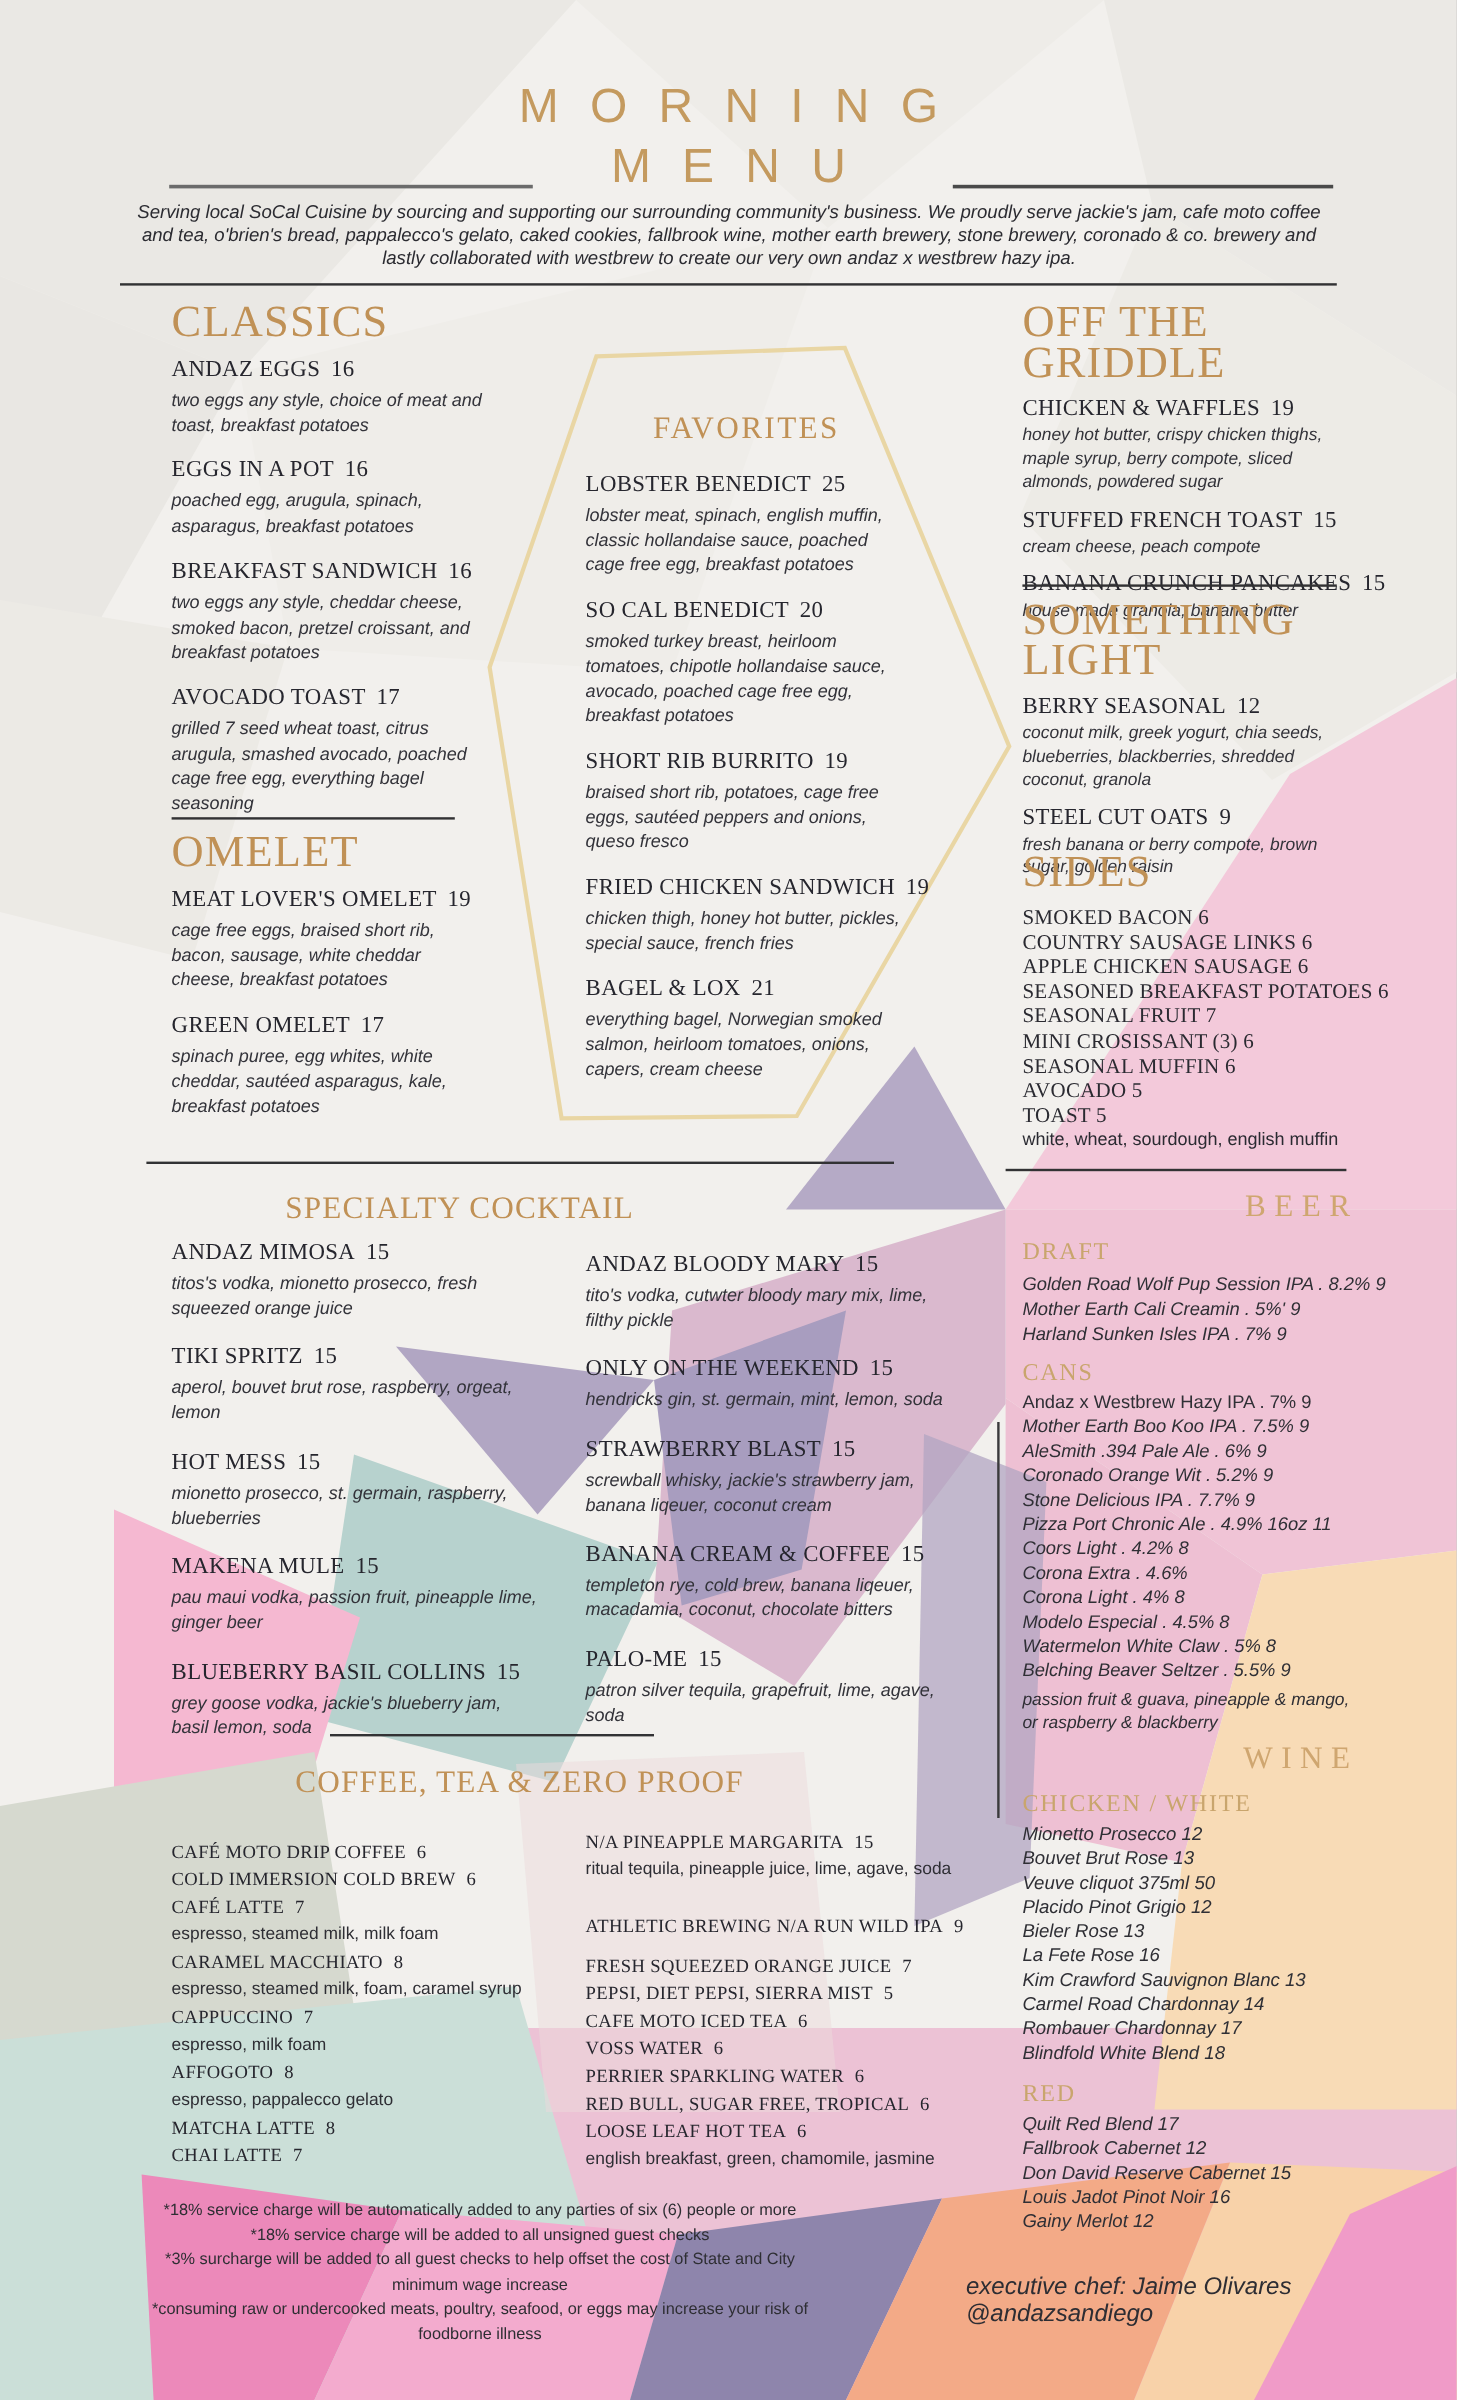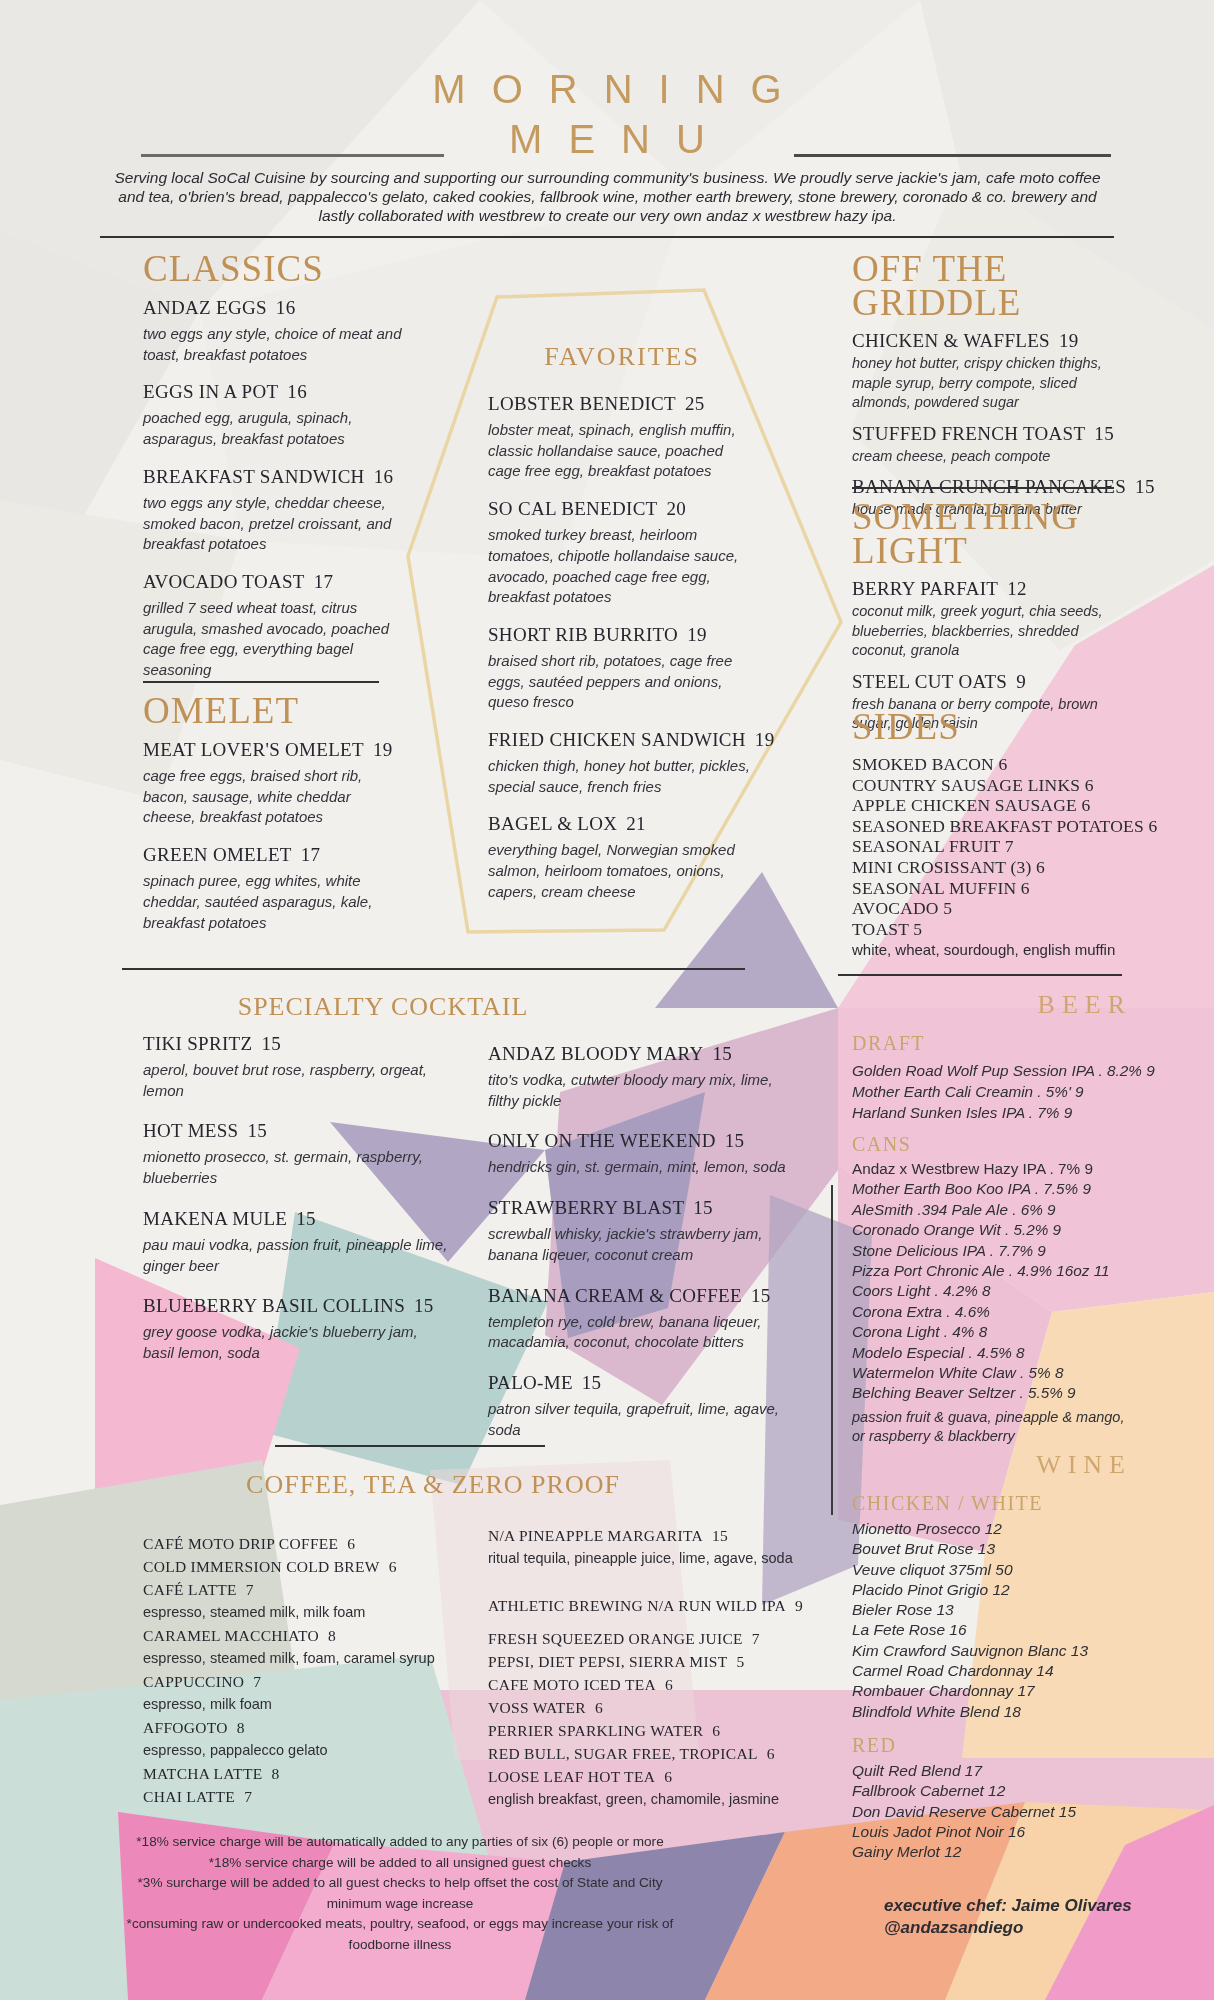--- a/index.html
+++ b/index.html
@@ -46,21 +46,21 @@
   #favorites{left:488px;top:392px;width:268px;}
   #griddle{left:852px;top:252px;width:278px;}
   #light{left:852px;top:500px;width:278px;}
   #sides{left:852px;top:710px;width:278px;}
   #cocktail1{left:143px;top:1032px;width:310px;}
   #cocktail2{left:488px;top:1042px;width:300px;}
   #beer{left:852px;top:990px;width:280px;}
   #coffee1{left:143px;top:1532px;width:320px;}
   #coffee2{left:488px;top:1524px;width:330px;}
   #wine{left:852px;top:1450px;width:280px;}
-  #chef{left:884px;top:1895px;width:280px;font-style:italic;font-size:17px;line-height:22px;color:#2d2d33;font-weight:bold;}
+  #chef{left:805px;top:1895px;width:280px;font-style:italic;font-size:20px;line-height:22px;color:#2d2d33;}
   #footer{left:110px;top:1832px;width:580px;text-align:center;font-size:13.6px;
     line-height:20.6px;color:#2e2e33;}
 
   
   .mi{margin-bottom:15px;}
   .mi-h{font-family:"Liberation Serif",serif;font-size:19px;line-height:24px;
     letter-spacing:0.3px;color:#26262e;margin-bottom:4px;white-space:nowrap;}
   .mi-p{margin-left:9px;}
   .mi-d{font-style:italic;font-size:15px;line-height:20.7px;color:#33333a;}
 
@@ -224,21 +224,21 @@
   </div>
       </div>
   </section>
 
   <div id="div-light" class="hdiv"></div>
 
   <section id="light" class="sec">
     <h2 class="gh">SOMETHING LIGHT</h2>
     <div>
         <div class="mi">
-    <div class="mi-h"><span class="mi-n">BERRY PARFAIT</span><span class="mi-p">12</span></div>
+    <div class="mi-h"><span class="mi-n">BERRY SEASONAL</span><span class="mi-p">12</span></div>
     <div class="mi-d">coconut milk, greek yogurt, chia seeds, blueberries, blackberries, shredded coconut, granola</div>
   </div>
         <div class="mi">
     <div class="mi-h"><span class="mi-n">STEEL CUT OATS</span><span class="mi-p">9</span></div>
     <div class="mi-d">fresh banana or berry compote, brown sugar, golden raisin</div>
   </div>
       </div>
   </section>
 
   <section id="sides" class="sec">
@@ -257,20 +257,24 @@
     <div class="sides-note">white, wheat, sourdough, english muffin</div>
   </section>
 
   <div id="div-cock" class="hdiv"></div>
   <div id="div-beer" class="hdiv"></div>
 
   <div id="cock-title" class="band-title">SPECIALTY COCKTAIL</div>
 
   <section id="cocktail1" class="sec">
     <div>
+        <div class="mi">
+    <div class="mi-h"><span class="mi-n">ANDAZ MIMOSA</span><span class="mi-p">15</span></div>
+    <div class="mi-d">titos's vodka, mionetto prosecco, fresh squeezed orange juice</div>
+  </div>
         <div class="mi">
     <div class="mi-h"><span class="mi-n">TIKI SPRITZ</span><span class="mi-p">15</span></div>
     <div class="mi-d">aperol, bouvet brut rose, raspberry, orgeat, lemon</div>
   </div>
         <div class="mi">
     <div class="mi-h"><span class="mi-n">HOT MESS</span><span class="mi-p">15</span></div>
     <div class="mi-d">mionetto prosecco, st. germain, raspberry, blueberries</div>
   </div>
         <div class="mi">
     <div class="mi-h"><span class="mi-n">MAKENA MULE</span><span class="mi-p">15</span></div>

